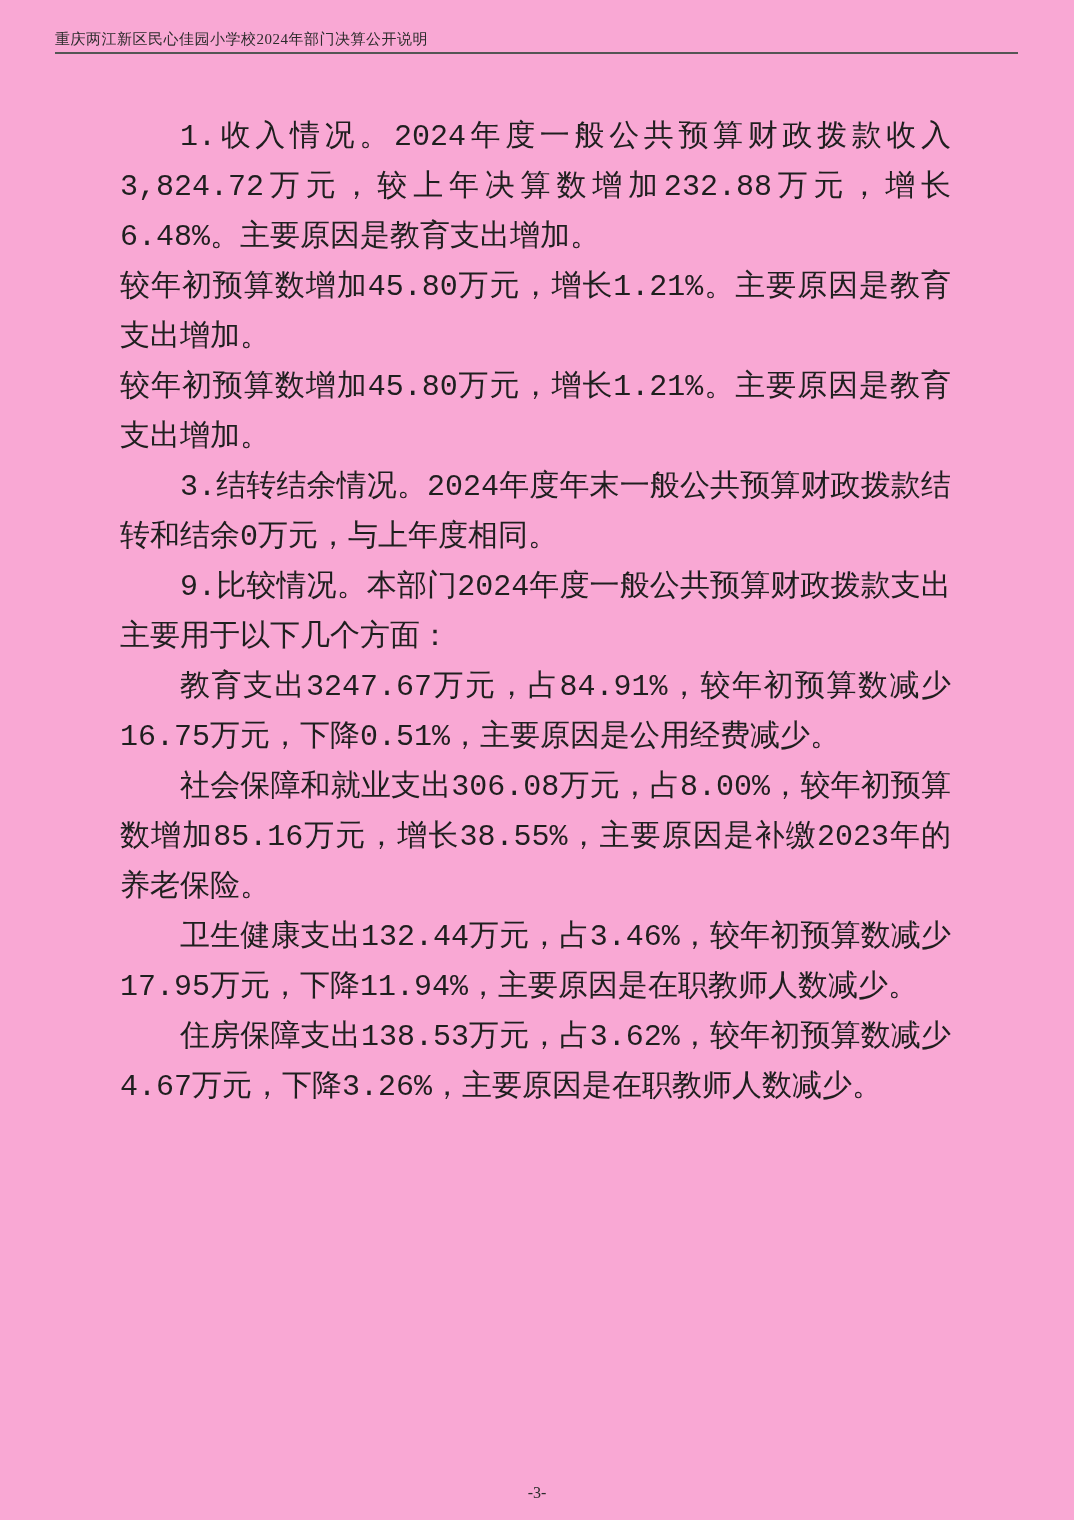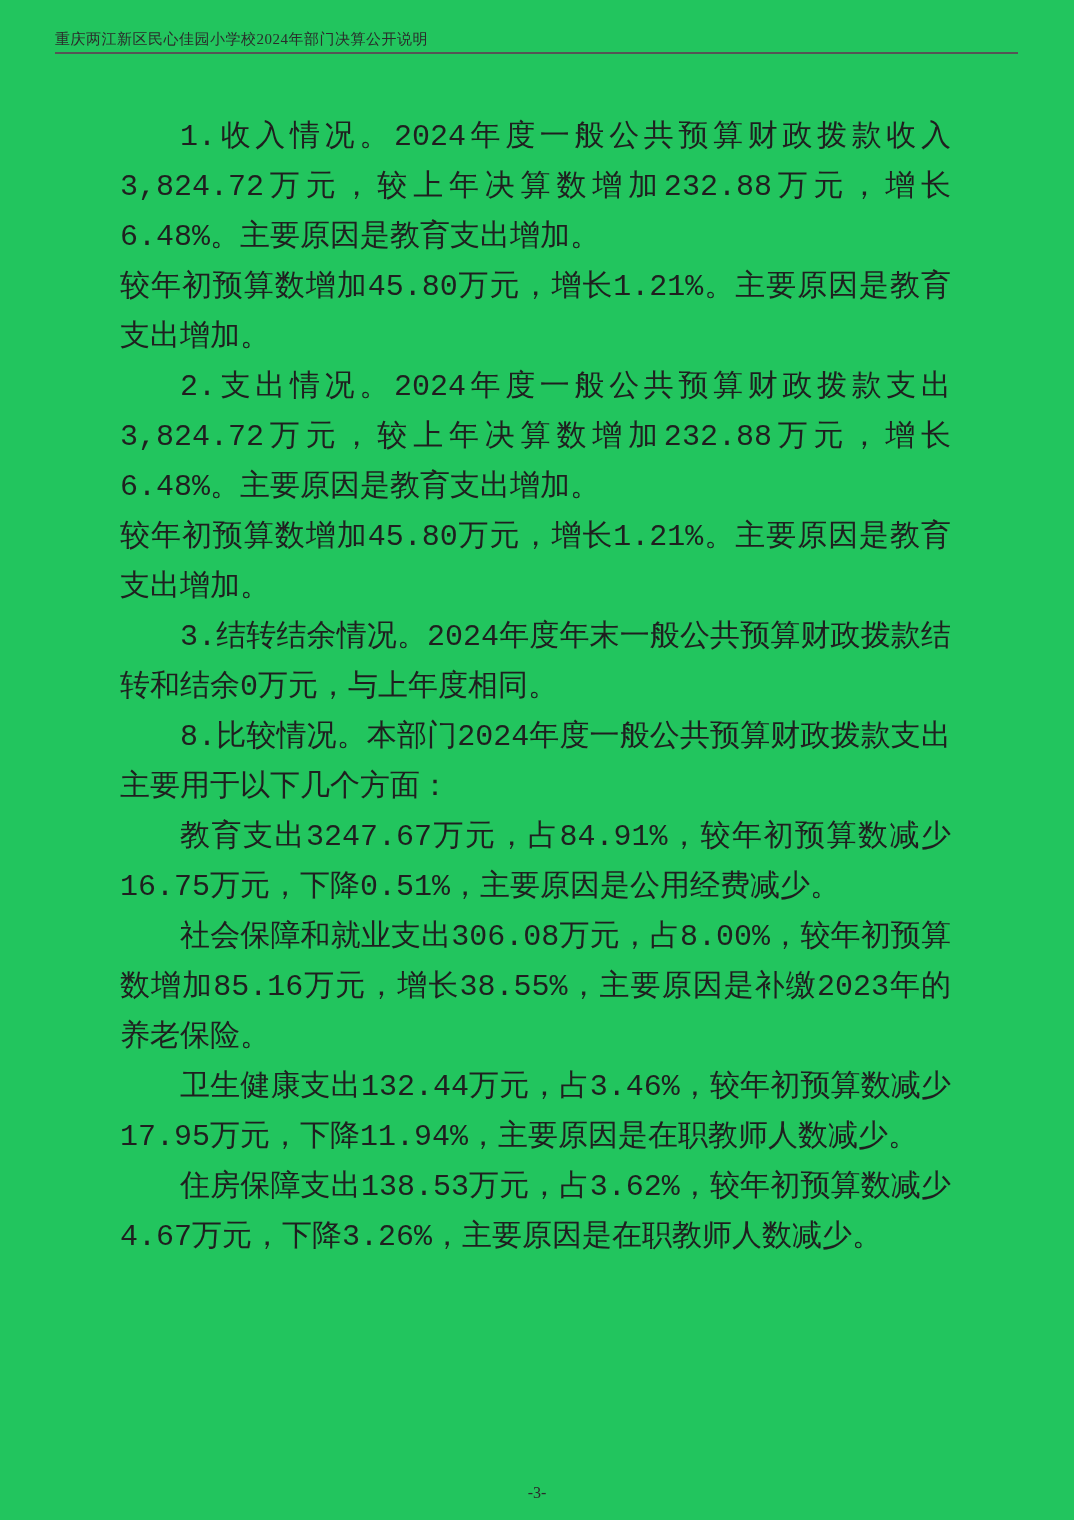--- a/index.html
+++ b/index.html
@@ -4,21 +4,21 @@
 <style>
   html, body {
     margin: 0;
     padding: 0;
     background: #ffffff;
   }
   .page {
     position: relative;
     width: 1074px;
     height: 1520px;
-    background: #22c55e;
+    background: #f9a8d4;
     overflow: hidden;
     font-family: "Liberation Serif", "DejaVu Serif", serif;
     color: #1f1f1f;
   }
   .page-header {
     position: absolute;
     left: 55px;
     top: 31px;
     width: 963px;
     font-size: 15px;
@@ -65,24 +65,23 @@
 
 <div class="page">
 
   <div class="page-header">
     <span>重庆两江新区民心佳园小学校2024年部门决算公开说明</span>
   </div>
 
   <div class="doc-body" id="doc-body">
       <p class="para indent">1.收入情况。2024年度一般公共预算财政拨款收入3,824.72万元，较上年决算数增加232.88万元，增长6.48%。主要原因是教育支出增加。</p>
       <p class="para">较年初预算数增加45.80万元，增长1.21%。主要原因是教育支出增加。</p>
-      <p class="para indent">2.支出情况。2024年度一般公共预算财政拨款支出3,824.72万元，较上年决算数增加232.88万元，增长6.48%。主要原因是教育支出增加。</p>
       <p class="para">较年初预算数增加45.80万元，增长1.21%。主要原因是教育支出增加。</p>
       <p class="para indent">3.结转结余情况。2024年度年末一般公共预算财政拨款结转和结余0万元，与上年度相同。</p>
-      <p class="para indent">8.比较情况。本部门2024年度一般公共预算财政拨款支出主要用于以下几个方面：</p>
+      <p class="para indent">9.比较情况。本部门2024年度一般公共预算财政拨款支出主要用于以下几个方面：</p>
       <p class="para indent">教育支出3247.67万元，占84.91%，较年初预算数减少16.75万元，下降0.51%，主要原因是公用经费减少。</p>
       <p class="para indent">社会保障和就业支出306.08万元，占8.00%，较年初预算数增加85.16万元，增长38.55%，主要原因是补缴2023年的养老保险。</p>
       <p class="para indent">卫生健康支出132.44万元，占3.46%，较年初预算数减少17.95万元，下降11.94%，主要原因是在职教师人数减少。</p>
       <p class="para indent">住房保障支出138.53万元，占3.62%，较年初预算数减少4.67万元，下降3.26%，主要原因是在职教师人数减少。</p>
     </div>
 
   <div class="page-footer">
     <span>-3-</span>
   </div>
 

